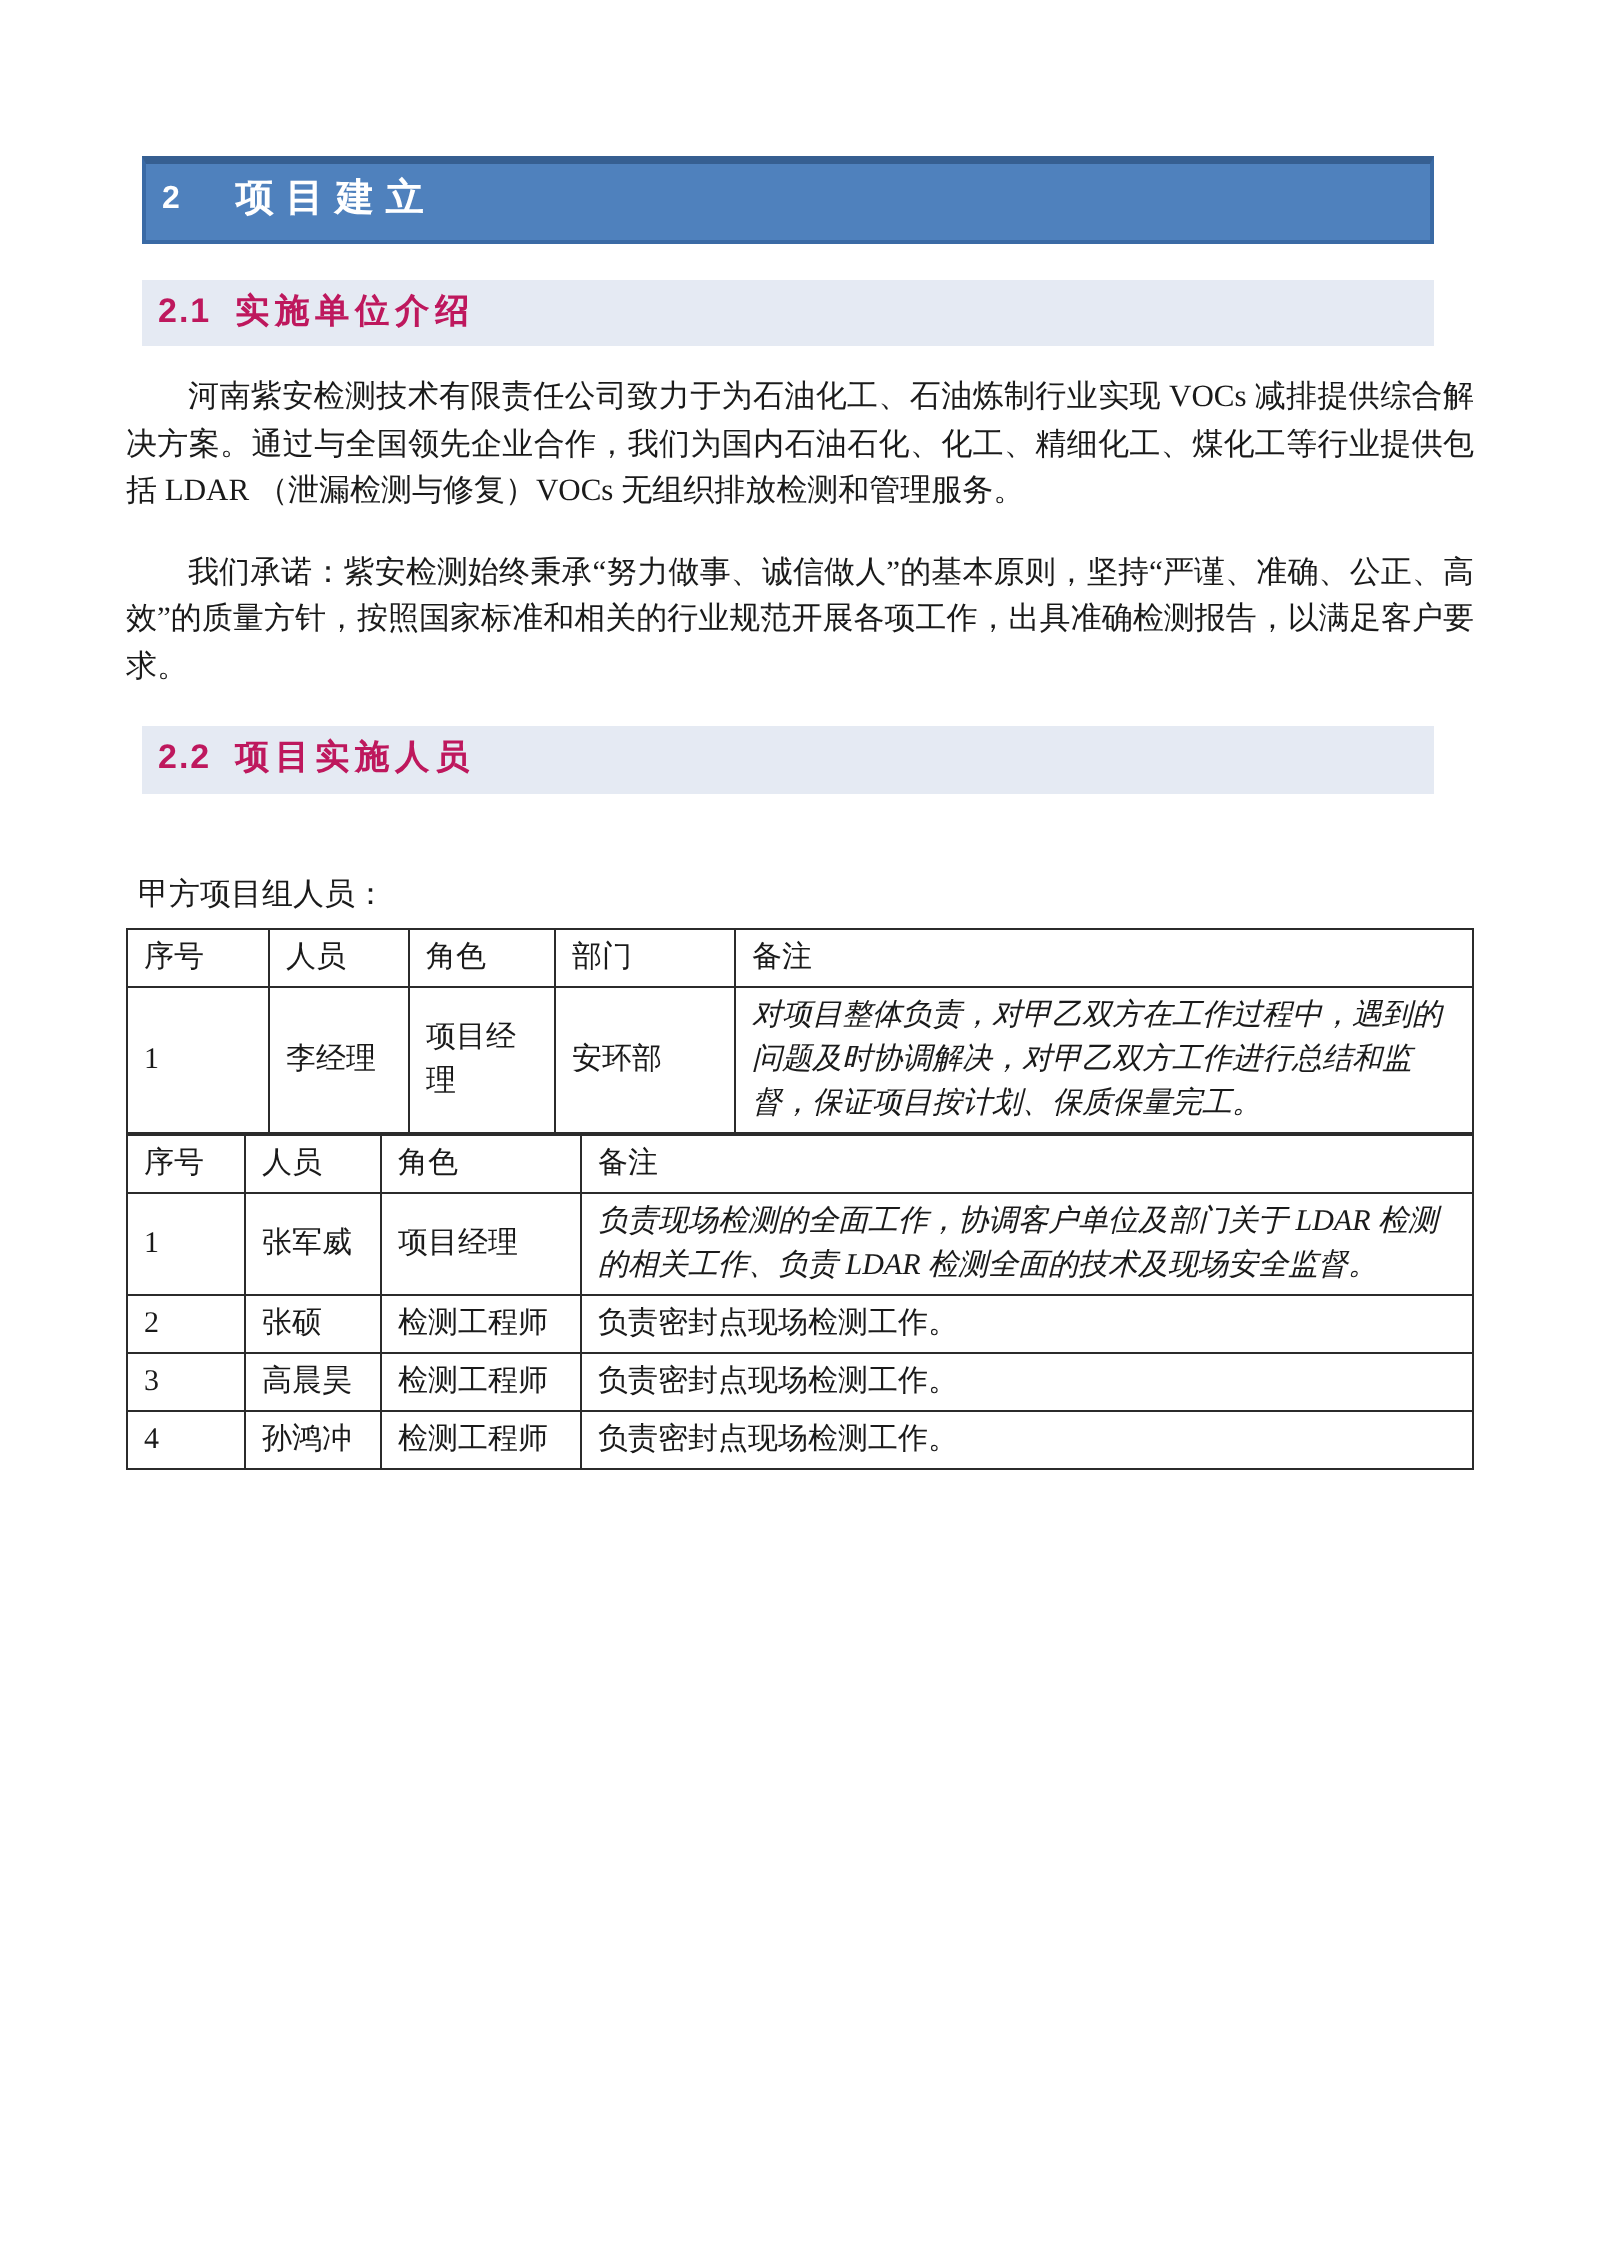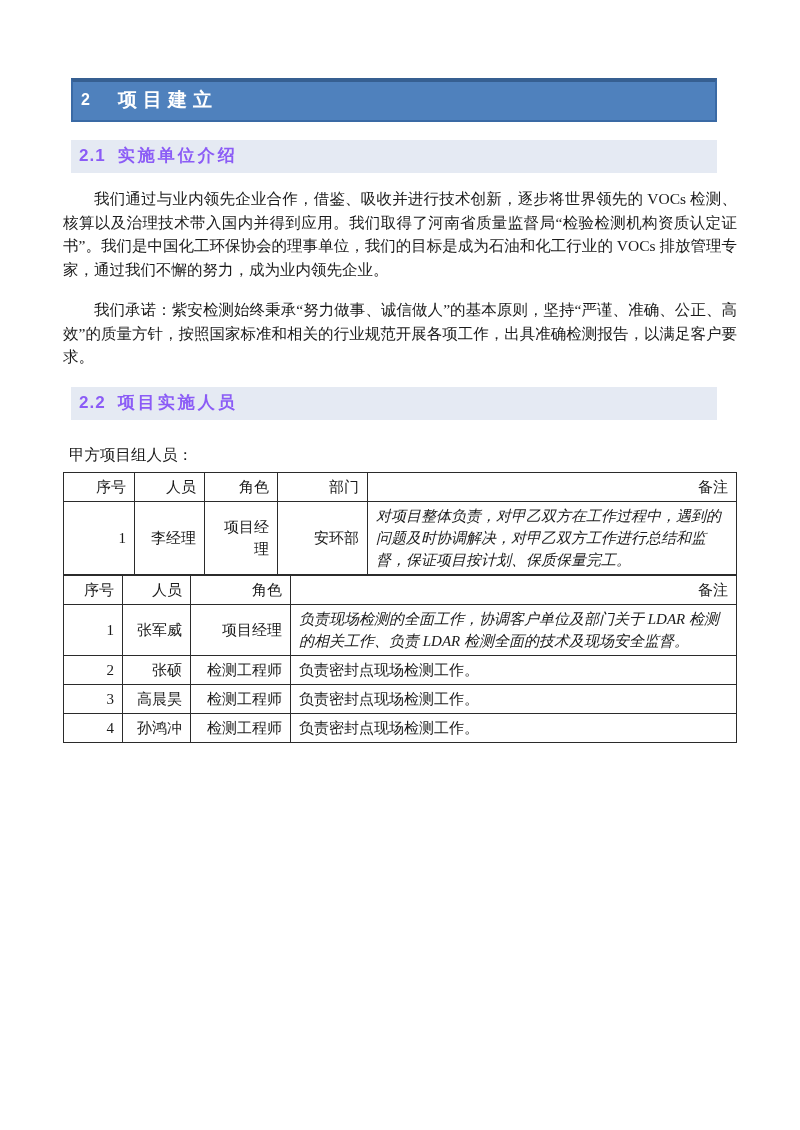--- a/index.html
+++ b/index.html
@@ -42,21 +42,21 @@
   }
 
   
   .section-bar {
     margin: 18px 20px 0 8px;
     background: #e5eaf3;
     padding: 6px 8px 7px 8px;
     font-family: "Liberation Sans", "DejaVu Sans", sans-serif;
     font-weight: bold;
     font-size: 17px;
-    color: #8b5cf6;
+    color: #be185d;
     line-height: 1.2;
   }
   .section-bar .sec-no { margin-right: 12px; letter-spacing: 1px; }
   .section-bar .sec-title { letter-spacing: 3px; }
 
   
   .paragraphs { margin-top: 14px; }
   .paragraphs p {
     font-size: 15.5px;
     line-height: 23.5px;
@@ -65,35 +65,35 @@
     margin-bottom: 17px;
   }
   .paragraphs p.last { margin-bottom: 0; }
   .promise-para { margin-top: 10px; }
 
   
   .tbl-label {
     font-size: 15.5px;
     margin: 20px 0 6px 6px;
   }
-  .tbl-label-a { margin-top: 25px; }
+  .tbl-label-a { margin-top: 40px; }
   .tbl-label-b { margin-top: 26px; }
 
   
   table.people {
     width: 674px;
     border-collapse: collapse;
     table-layout: fixed;
     font-size: 15px;
   }
   table.people th, table.people td {
     border: 1px solid #2b2b2b;
     padding: 3px 8px;
     font-weight: normal;
-    text-align: right;
+    text-align: left;
     vertical-align: middle;
     line-height: 22px;
   }
   table.people td.note-left, table.people th.note-left { text-align: left; font-style: italic; }
   table.people td.note-center { text-align: left; }
   table.people .note-cell { text-align: justify; }
 
   
   .footer {
     position: absolute;
@@ -114,21 +114,21 @@
 
     <div class="chapter-bar">
       <span class="chap-no">2</span><span class="chap-title">项目建立</span>
     </div>
 
     <div class="section-bar">
       <span class="sec-no">2.1</span><span class="sec-title">实施单位介绍</span>
     </div>
 
     <div class="paragraphs">
-      <p>我们通过与业内领先企业合作，借鉴、吸收并进行技术创新，逐步将世界领先的 VOCs 检测、核算以及治理技术带入国内并得到应用。我们取得了河南省质量监督局“检验检测机构资质认定证书”。我们是中国化工环保协会的理事单位，我们的目标是成为石油和化工行业的 VOCs 排放管理专家，通过我们不懈的努力，成为业内领先企业。</p>
+      <p>河南紫安检测技术有限责任公司致力于为石油化工、石油炼制行业实现 VOCs 减排提供综合解决方案。通过与全国领先企业合作，我们为国内石油石化、化工、精细化工、煤化工等行业提供包括 LDAR （泄漏检测与修复）VOCs 无组织排放检测和管理服务。</p>
       <p class="last promise-para">我们承诺：紫安检测始终秉承“努力做事、诚信做人”的基本原则，坚持“严谨、准确、公正、高效”的质量方针，按照国家标准和相关的行业规范开展各项工作，出具准确检测报告，以满足客户要求。</p>
     </div>
 
     <div class="section-bar">
       <span class="sec-no">2.2</span><span class="sec-title">项目实施人员</span>
     </div>
 
     <div class="tbl-label tbl-label-a">甲方项目组人员：</div>
 
     <table class="people">

